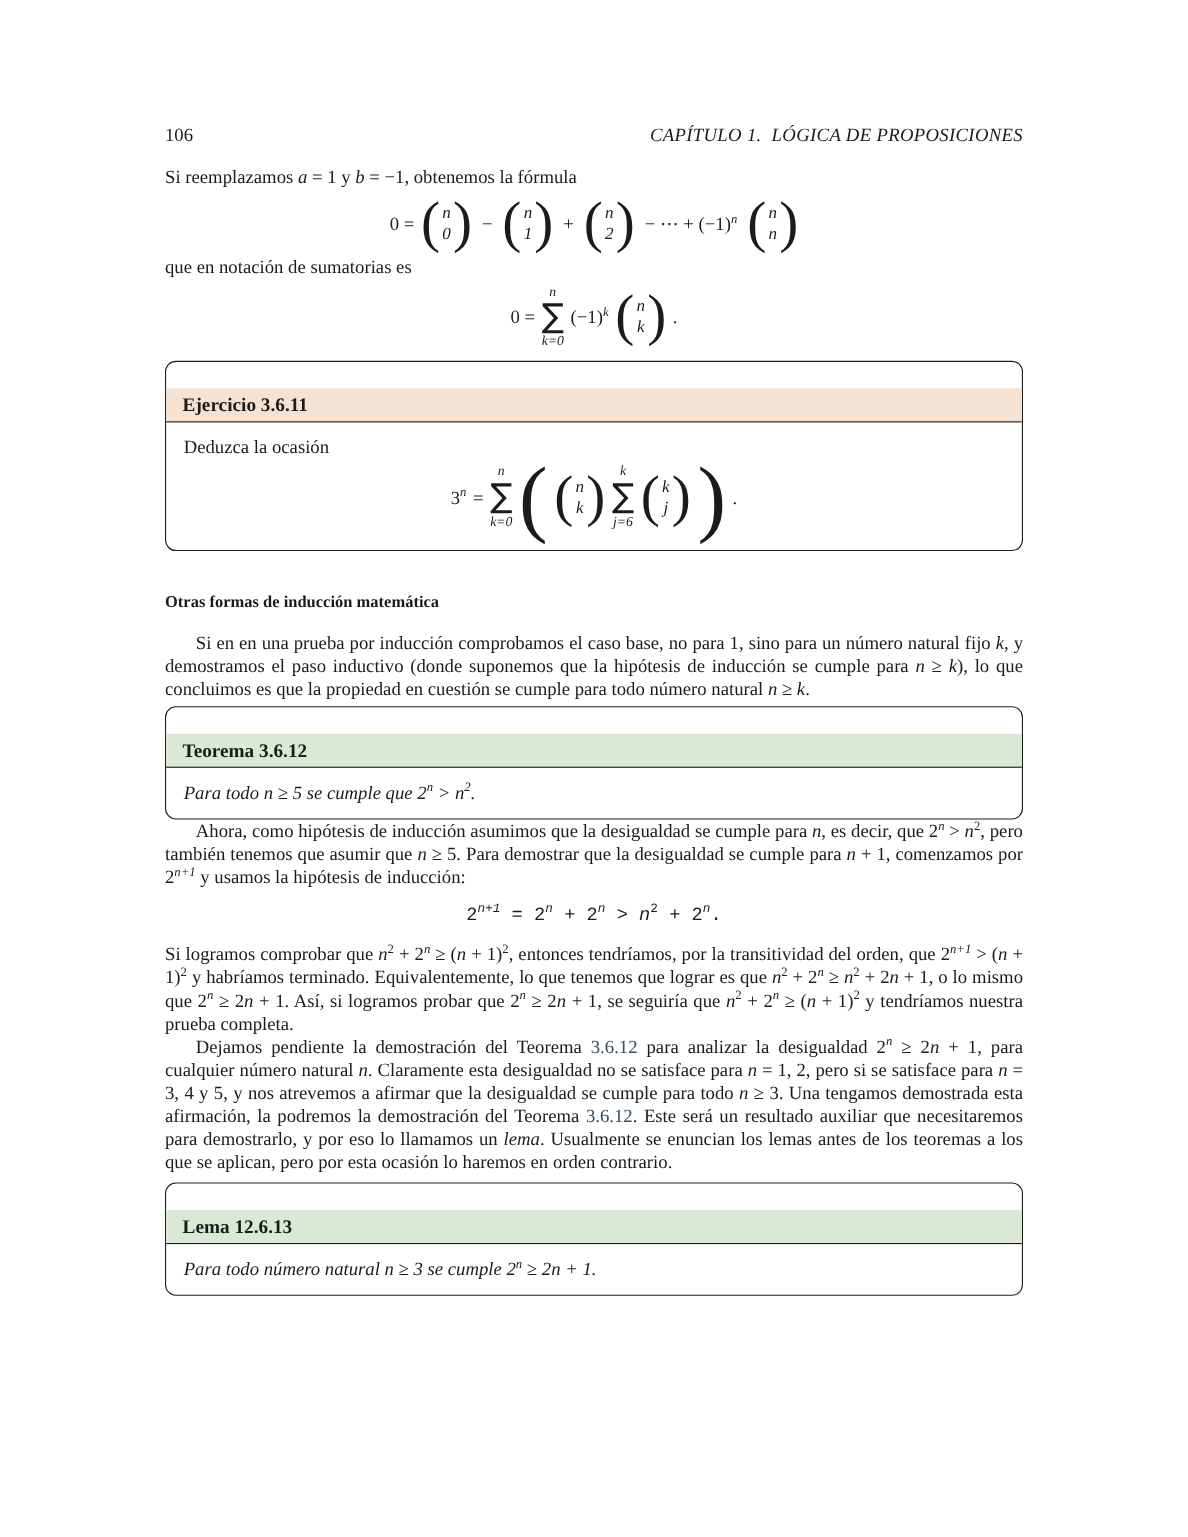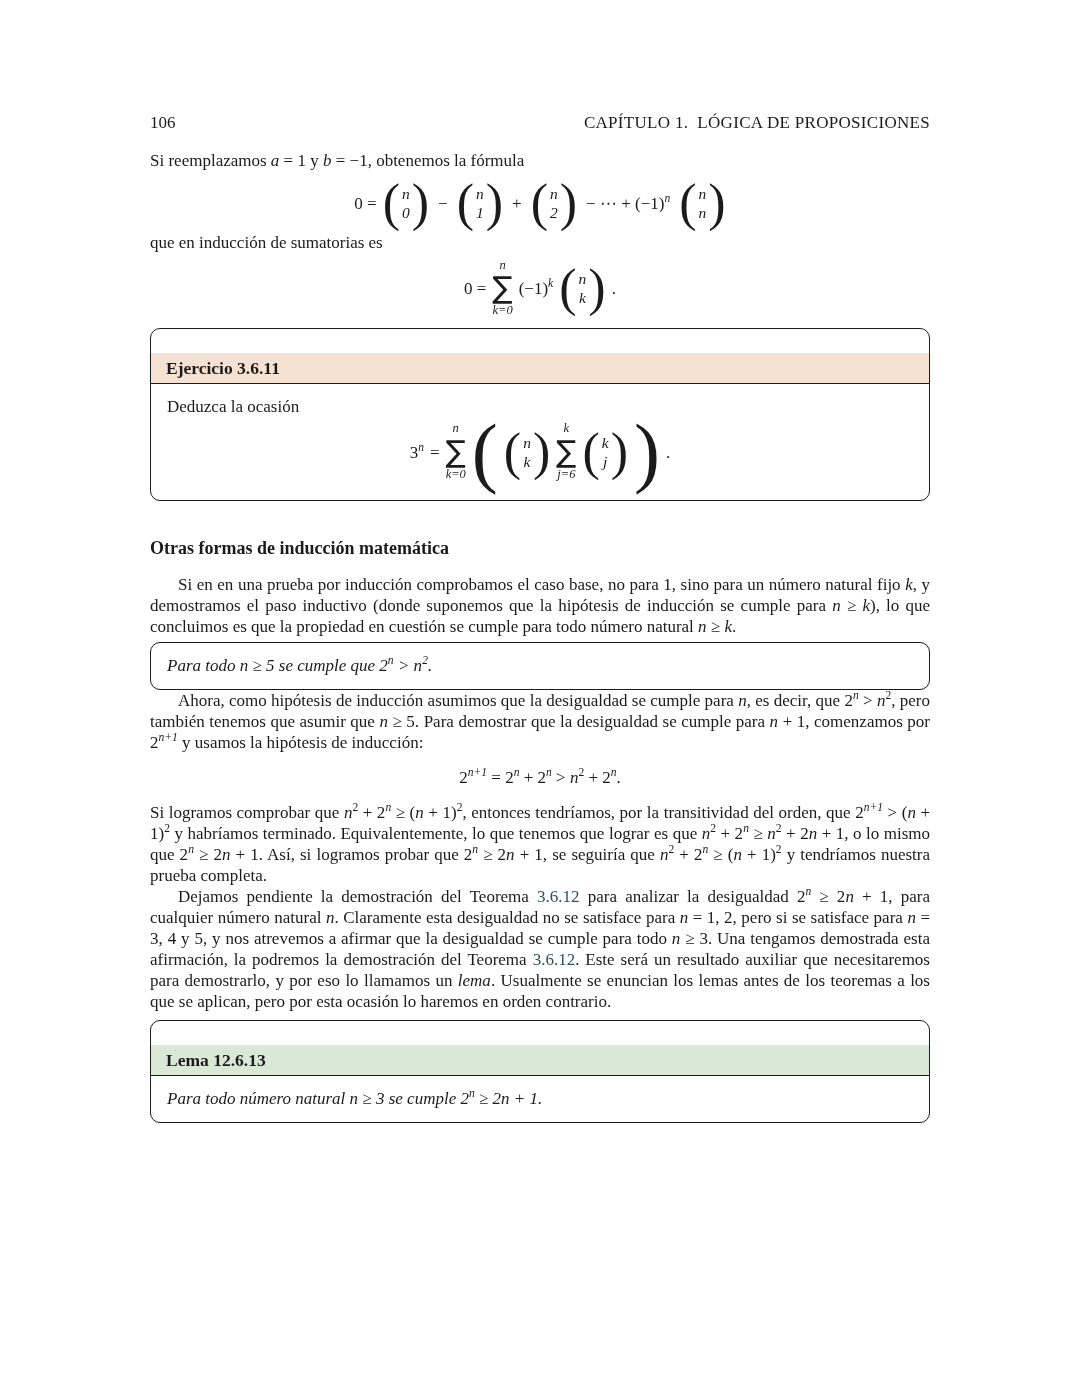--- a/index.html
+++ b/index.html
@@ -11,48 +11,48 @@
   }
   html,body{margin:0;padding:0;background:#ffffff;}
   .page{
     width:1080px;height:1284px;box-sizing:border-box;
     padding:112px 150px 0 150px;background:#ffffff;overflow:hidden;
     font-family:"Liberation Serif","DejaVu Serif",serif;
     font-size:17px;line-height:21px;color:var(--ink);
   }
   
   .running-header{display:flex;justify-content:space-between;align-items:baseline;}
-  .chap{letter-spacing:.3px;}
+  .chap{font-style:italic;letter-spacing:.3px;}
   
   p{margin:0;text-align:justify;}
   .indent{text-indent:28px;}
   .mt{margin-top:17px;}
   .mv{font-style:italic;}
   sup{font-size:68%;line-height:0;}
   sup.mv{font-style:italic;}
   .ref{color:var(--link,#2e4e66);}
   
   .dmath{display:flex;justify-content:center;align-items:center;}
   .dmath > *{margin:0 3px;}
   .dmath .op{margin:0 6px;}
   .f1{margin:12px 0 8px;}
   .f2{margin:6px 0 10px;}
   .f3{margin:4px 0;}
-  .f4{text-align:center;margin:14px 0;}
+  .f4{text-align:center;margin:14px 0;font-family:Liberation Mono, monospace;}
   .binom{display:inline-flex;align-items:center;}
   .bstack{display:inline-flex;flex-direction:column;align-items:center;
           font-size:15.5px;line-height:1.25;font-style:italic;padding:0 2px;}
   .bp{font-family:"Liberation Serif",serif;line-height:.78;font-weight:400;}
   .bp-md{font-size:52px;}
   .bp-lg{font-size:78px;line-height:.8;}
   .msum{display:inline-flex;flex-direction:column;align-items:center;line-height:1;}
   .msum .lim{font-size:12.5px;font-style:italic;line-height:1.1;}
   .msum .sig{font-family:"DejaVu Sans",sans-serif;font-size:30px;line-height:1;padding:1px 0;}
   
-  h2{margin:34px 0 0 0;font-size:18px;line-height:26px;font-weight:700;}
+  h2{margin:34px 0 0 0;font-size:15px;line-height:26px;font-weight:700;}
   .sect-p{margin-top:13px;}
   
   .box{border:1.5px solid var(--border,#1c1c1c);border-radius:10px;overflow:hidden;background:#fff;}
   .box-head{padding:3px 15px;border-bottom:1.5px solid var(--border,#1c1c1c);
             font-weight:700;font-size:17.5px;line-height:24px;margin-top:24px;}
   .box-head.ex{background:var(--exercise_header_bg,#f6e2d2);}
   .box-head.thm{background:var(--theorem_header_bg,#d9e9d5);}
   .box-body{padding:12px 16px 13px 16px;}
   .thm-body{font-style:italic;}
   .box-ex{margin-top:8px;}
@@ -104,21 +104,21 @@
     <span class="binom">
       <span class="bp bp-md">(</span>
       <span class="bstack">
           <span>n</span>
           <span>n</span>
         </span>
       <span class="bp bp-md">)</span>
     </span>
   </div>
 
-  <p>que en inducción de sumatorias es</p>
+  <p>que en notación de sumatorias es</p>
 
   <div class="dmath f2">
     <span>0 =</span>
     <span class="msum">
       <span class="lim">n</span>
       <span class="sig">∑</span>
       <span class="lim">k=0</span>
     </span>
     <span><span>(−1)</span><sup class="mv">k</sup></span>
     <span class="binom">
@@ -172,20 +172,23 @@
         <span>.</span>
       </div>
     </div>
   </section>
 
   <h2>Otras formas de inducción matemática</h2>
 
   <p class="indent sect-p">Si en en una prueba por inducción comprobamos el caso base, no para 1, sino para un número natural fijo <span class="mv">k</span>, y demostramos el paso inductivo (donde suponemos que la hipótesis de inducción se cumple para <span class="mv">n</span> ≥ <span class="mv">k</span>), lo que concluimos es que la propiedad en cuestión se cumple para todo número natural <span class="mv">n</span> ≥ <span class="mv">k</span>.</p>
 
   <section class="box box-thm">
+    <div class="box-head thm">
+      <span>Teorema 3.6.12</span>
+    </div>
     <div class="box-body thm-body">
       <p>Para todo n ≥ 5 se cumple que 2<sup class="mv">n</sup> &gt; n<sup>2</sup>.</p>
     </div>
   </section>
 
   <p class="indent">Ahora, como hipótesis de inducción asumimos que la desigualdad se cumple para <span class="mv">n</span>, es decir, que 2<sup class="mv">n</sup> &gt; <span class="mv">n</span><sup>2</sup>, pero también tenemos que asumir que <span class="mv">n</span> ≥ 5. Para demostrar que la desigualdad se cumple para <span class="mv">n</span> + 1, comenzamos por 2<sup class="mv">n+1</sup> y usamos la hipótesis de inducción:</p>
 
   <p class="f4">2<sup class="mv">n+1</sup> = 2<sup class="mv">n</sup> + 2<sup class="mv">n</sup> &gt; <span class="mv">n</span><sup>2</sup> + 2<sup class="mv">n</sup>.</p>
 
   <p>Si logramos comprobar que <span class="mv">n</span><sup>2</sup> + 2<sup class="mv">n</sup> ≥ (<span class="mv">n</span> + 1)<sup>2</sup>, entonces tendríamos, por la transitividad del orden, que 2<sup class="mv">n+1</sup> &gt; (<span class="mv">n</span> + 1)<sup>2</sup> y habríamos terminado. Equivalentemente, lo que tenemos que lograr es que <span class="mv">n</span><sup>2</sup> + 2<sup class="mv">n</sup> ≥ <span class="mv">n</span><sup>2</sup> + 2<span class="mv">n</span> + 1, o lo mismo que 2<sup class="mv">n</sup> ≥ 2<span class="mv">n</span> + 1. Así, si logramos probar que 2<sup class="mv">n</sup> ≥ 2<span class="mv">n</span> + 1, se seguiría que <span class="mv">n</span><sup>2</sup> + 2<sup class="mv">n</sup> ≥ (<span class="mv">n</span> + 1)<sup>2</sup> y tendríamos nuestra prueba completa.</p>

